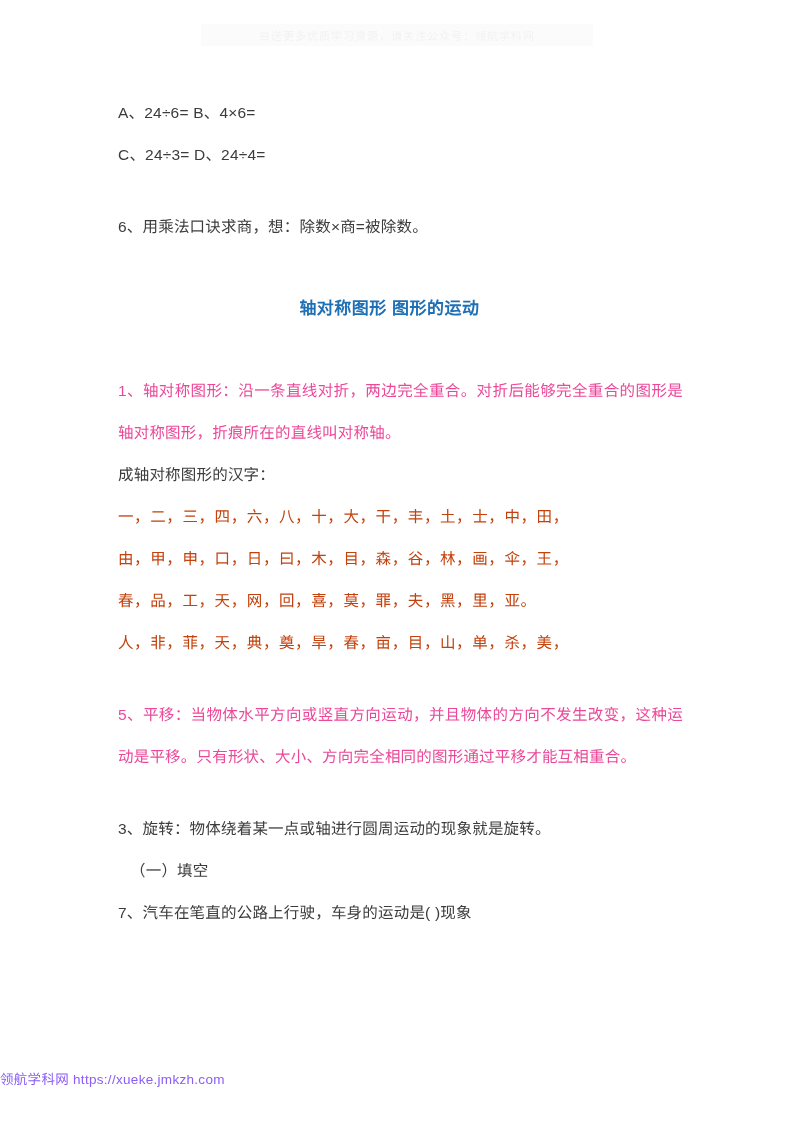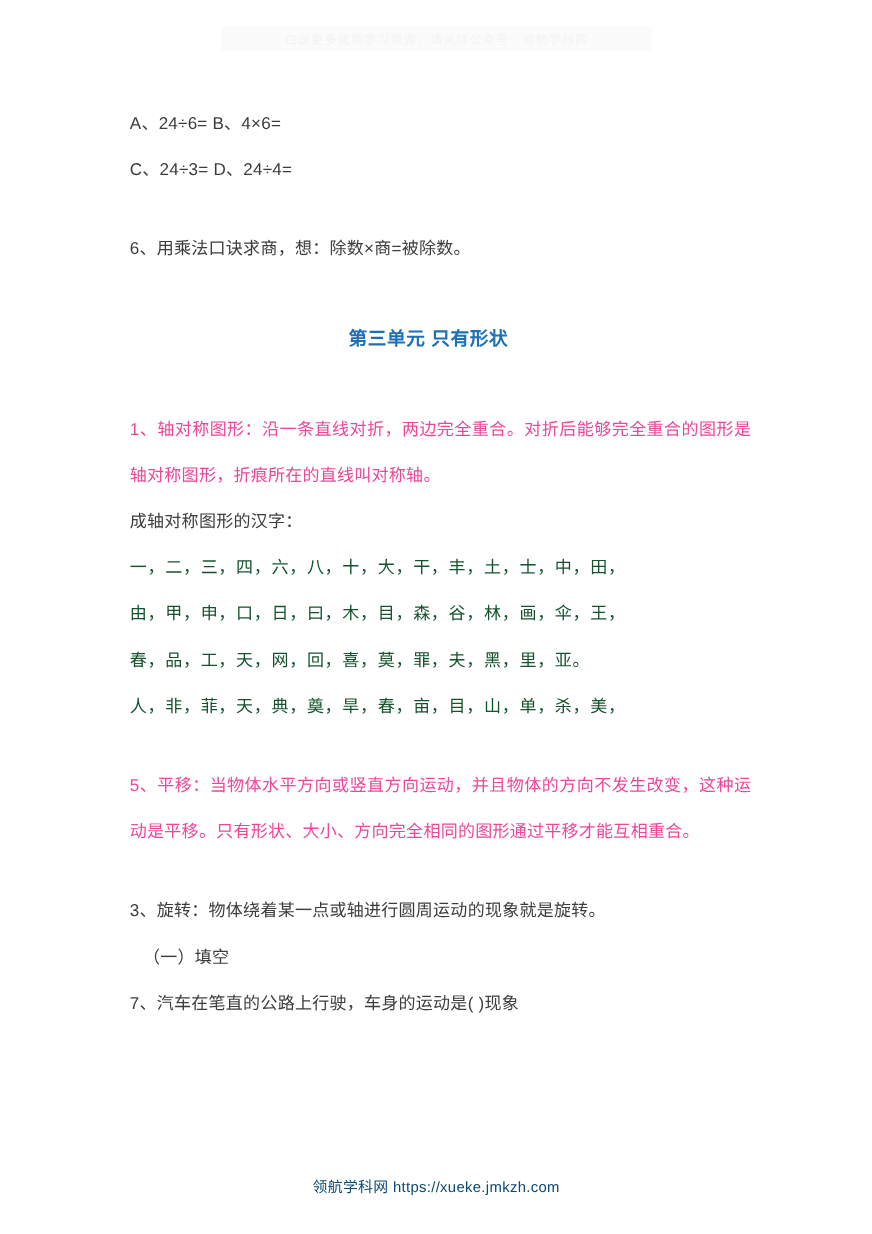--- a/index.html
+++ b/index.html
@@ -80,38 +80,37 @@
     color: #1f6fb5;
     letter-spacing: 0.5px;
     line-height: 30px;
     padding-right: 22px;
   }
 
   
   .char-row {
     font-size: 15.5px;
     line-height: 42px;
-    color: #14532d;
+    color: #c2410c;
     letter-spacing: 0.6px;
     white-space: nowrap;
   }
 
   .indent-1 {
     padding-left: 12px;
   }
 
   
   .footer {
     position: absolute;
     left: 0;
     right: 0;
     top: 1068px;
-    text-align: center;
     font-size: 13.5px;
-    color: #0c4a6e;
+    color: #8b5cf6;
     letter-spacing: 0.3px;
   }
 </style>
 </head>
 <body>
 
 <div class="page">
 
   <div class="watermark-band">
     <span class="wm-text">白送更多优质学习资源，请关注公众号：领航学科网</span>
@@ -121,21 +120,21 @@
 
     <div class="line">A、24÷6= B、4×6=</div>
     <div class="line">C、24÷3= D、24÷4=</div>
 
     <div class="gap-md"></div>
 
     <div class="line">6、用乘法口诀求商，想：除数×商=被除数。</div>
 
     <div class="gap-lg"></div>
 
-    <div class="unit-heading">第三单元  只有形状</div>
+    <div class="unit-heading">轴对称图形  图形的运动</div>
 
     <div class="gap-lg"></div>
 
     <div class="para">1、轴对称图形：沿一条直线对折，两边完全重合。对折后能够完全重合的图形是轴对称图形，折痕所在的直线叫对称轴。</div>
 
     <div class="line">成轴对称图形的汉字：</div>
 
     <div class="char-row">一，二，三，四，六，八，十，大，干，丰，土，士，中，田，</div>
     <div class="char-row">由，甲，申，口，日，曰，木，目，森，谷，林，画，伞，王，</div>
     <div class="char-row">春，品，工，天，网，回，喜，莫，罪，夫，黑，里，亚。</div>

